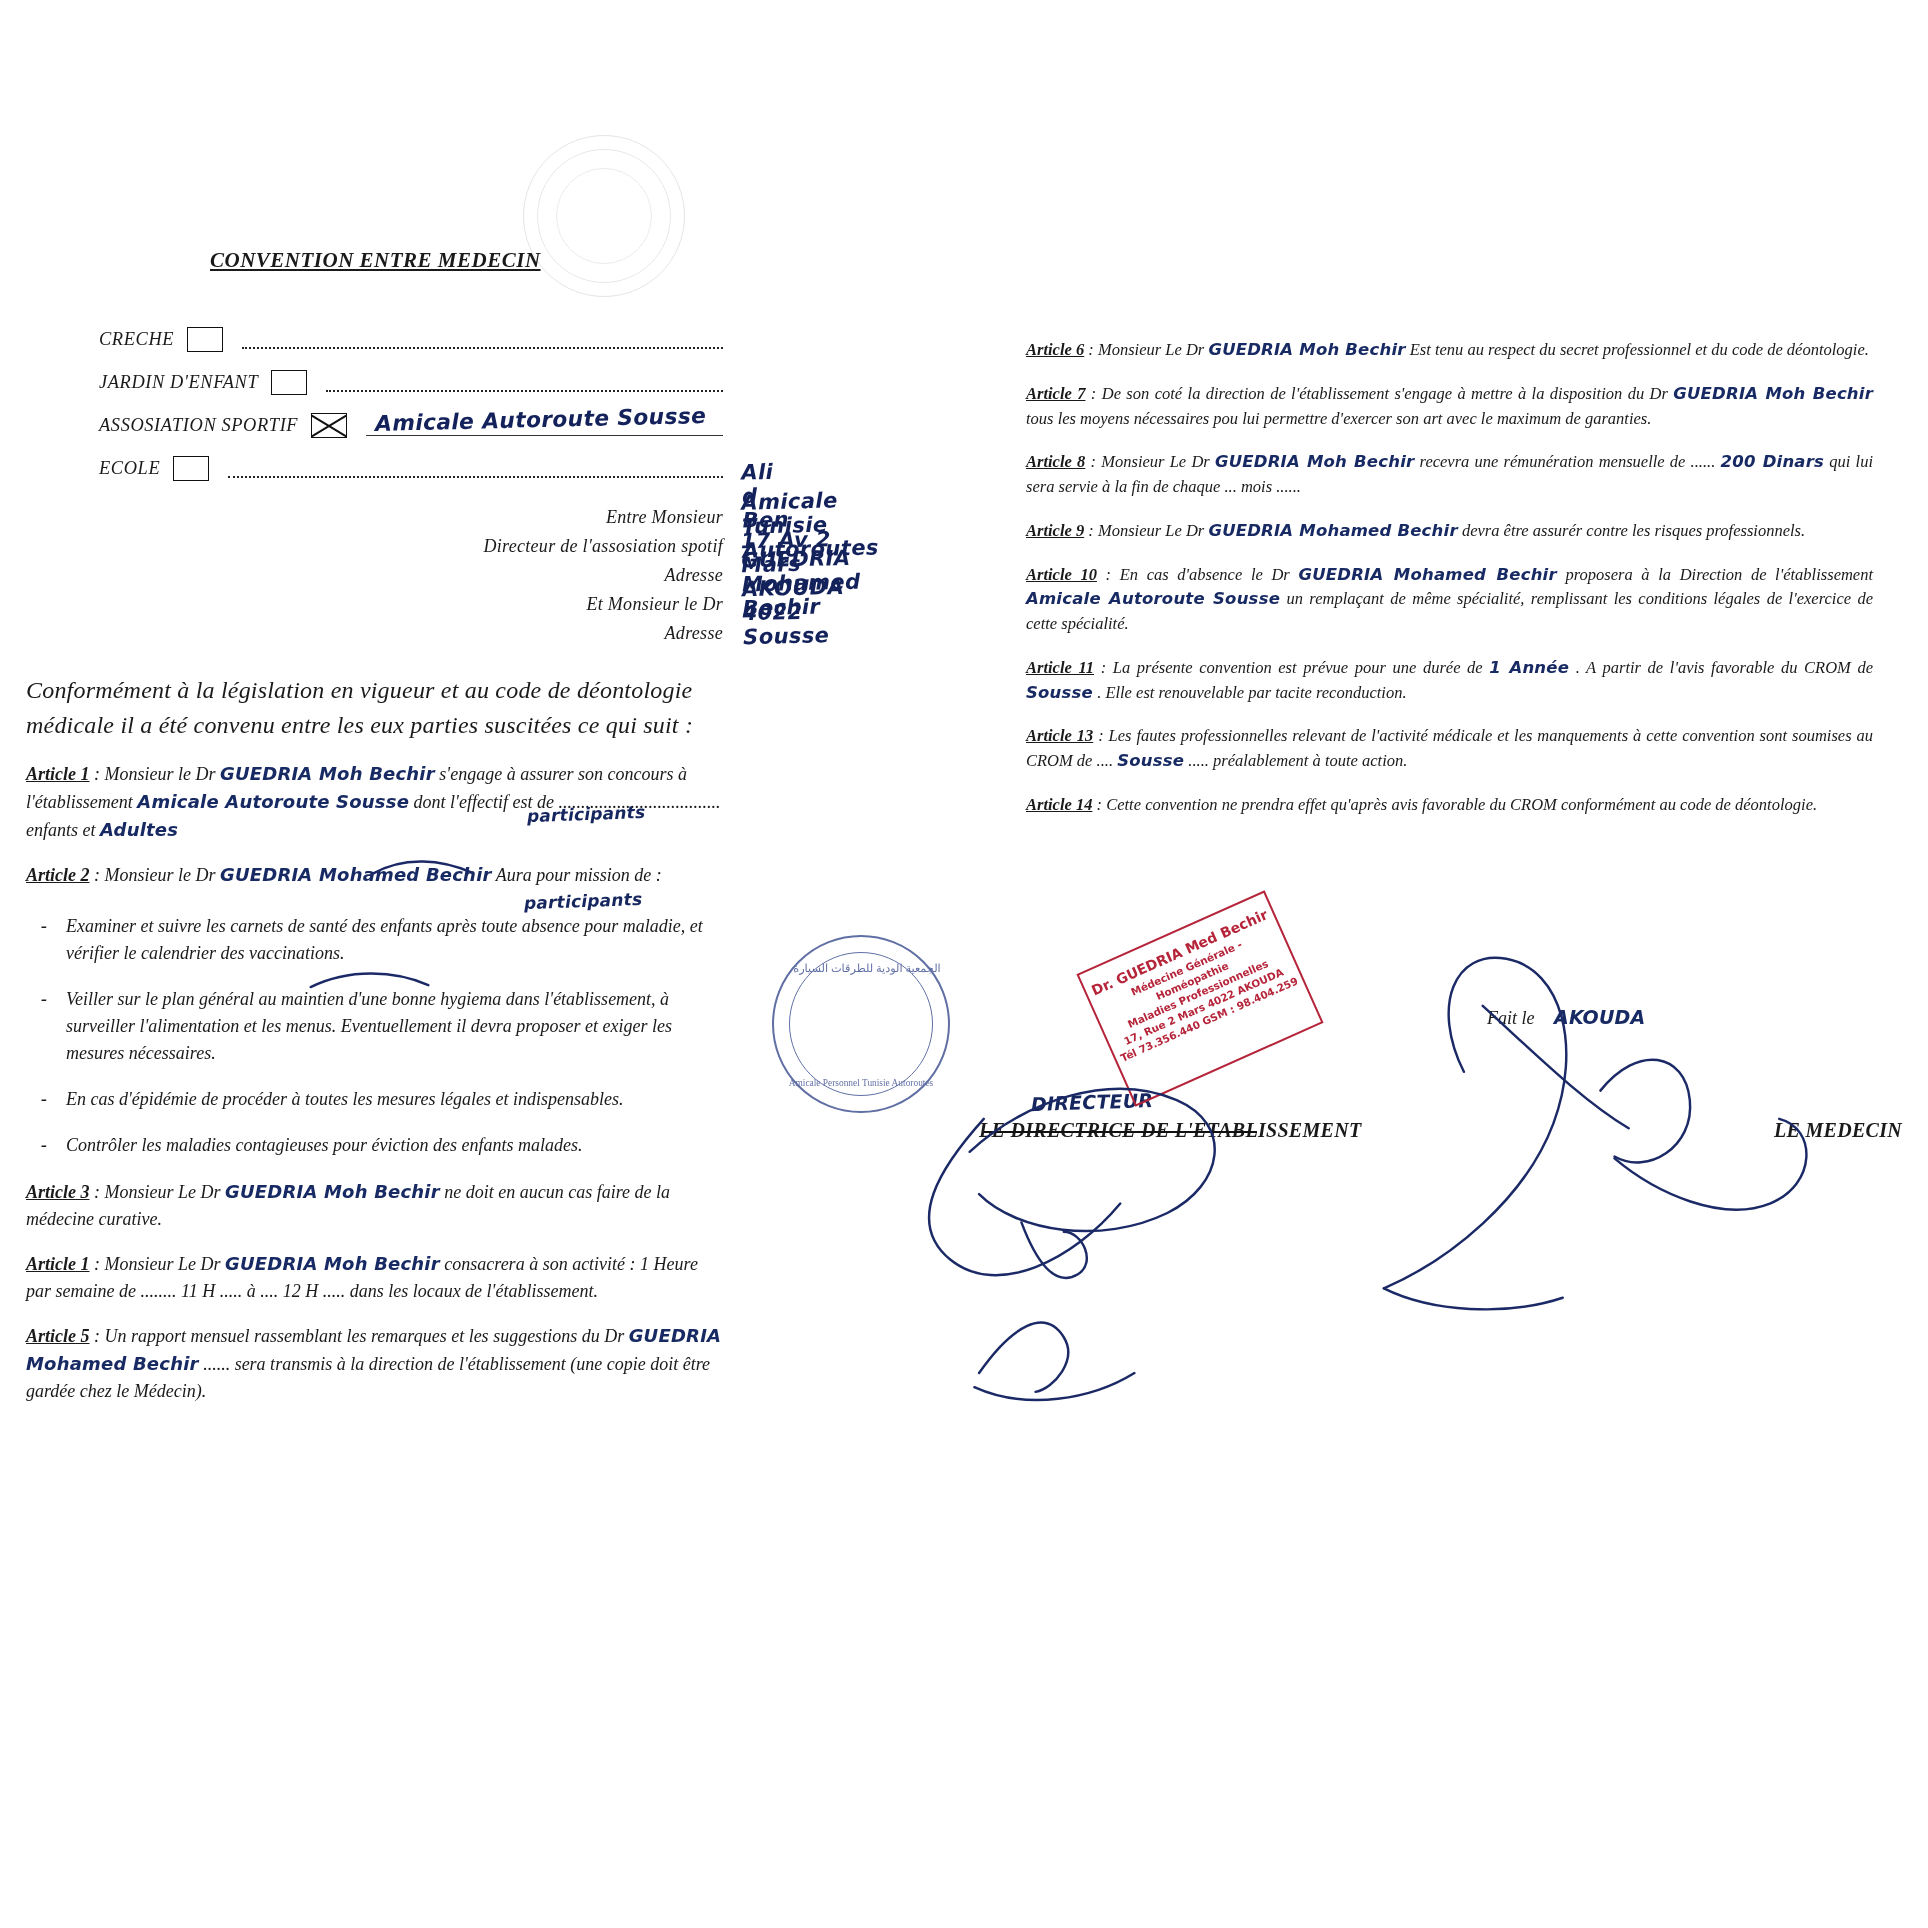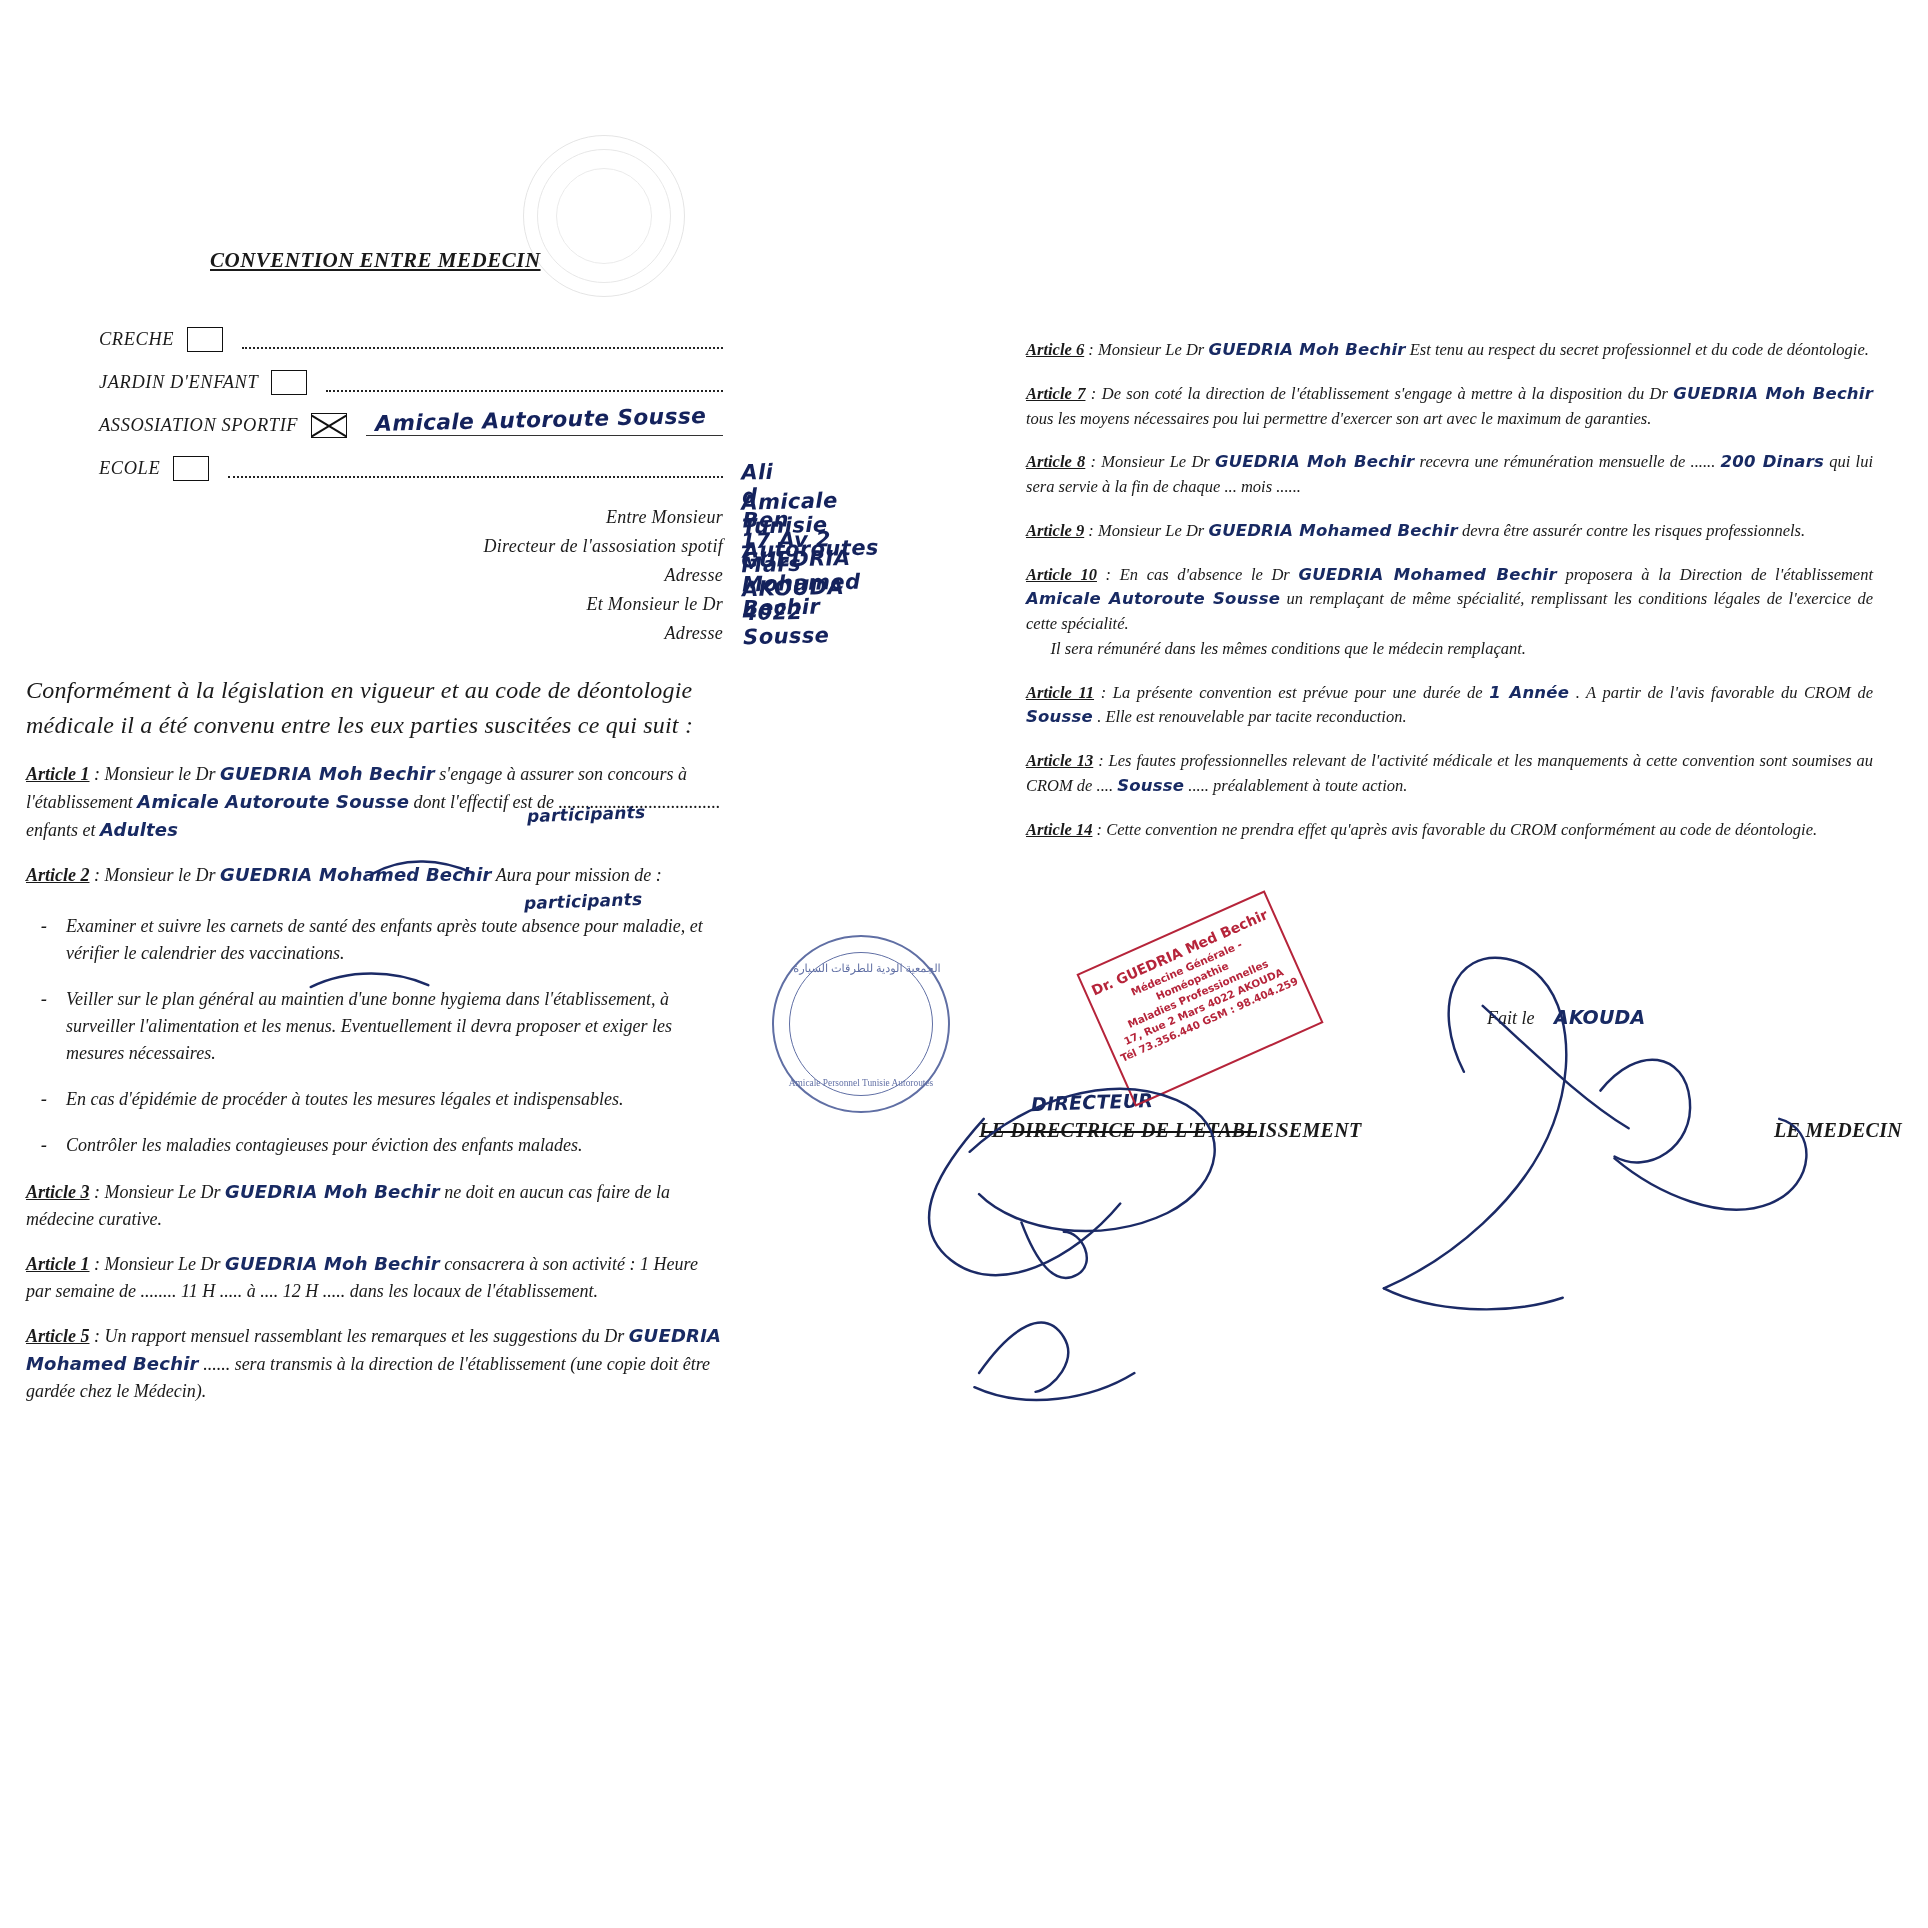--- a/index.html
+++ b/index.html
@@ -242,21 +242,20 @@
       <span>devra être assurér contre les risques professionnels.</span>
     </div>
 
     <div class="rart">
       <b>Article 10</b>
       <span>: En cas d'absence le Dr</span>
       <span class="hand2">GUEDRIA Mohamed Bechir</span>
       <span>proposera à la Direction de l'établissement</span>
       <span class="hand2">Amicale Autoroute Sousse</span>
       <span>un remplaçant de même spécialité, remplissant les conditions légales de l'exercice de cette spécialité.</span>
-      <div style="margin-left:24.5px;">Il sera rémunéré dans les mêmes conditions que le médecin remplaçant.</div>
     </div>
 
     <div class="rart">
       <b>Article 11</b>
       <span>: La présente convention est prévue pour une durée de</span>
       <span class="hand2">1 Année</span>
       <span>. A partir de l'avis favorable du CROM de</span>
       <span class="hand2">Sousse</span>
       <span>. Elle est renouvelable par tacite reconduction.</span>
     </div>

